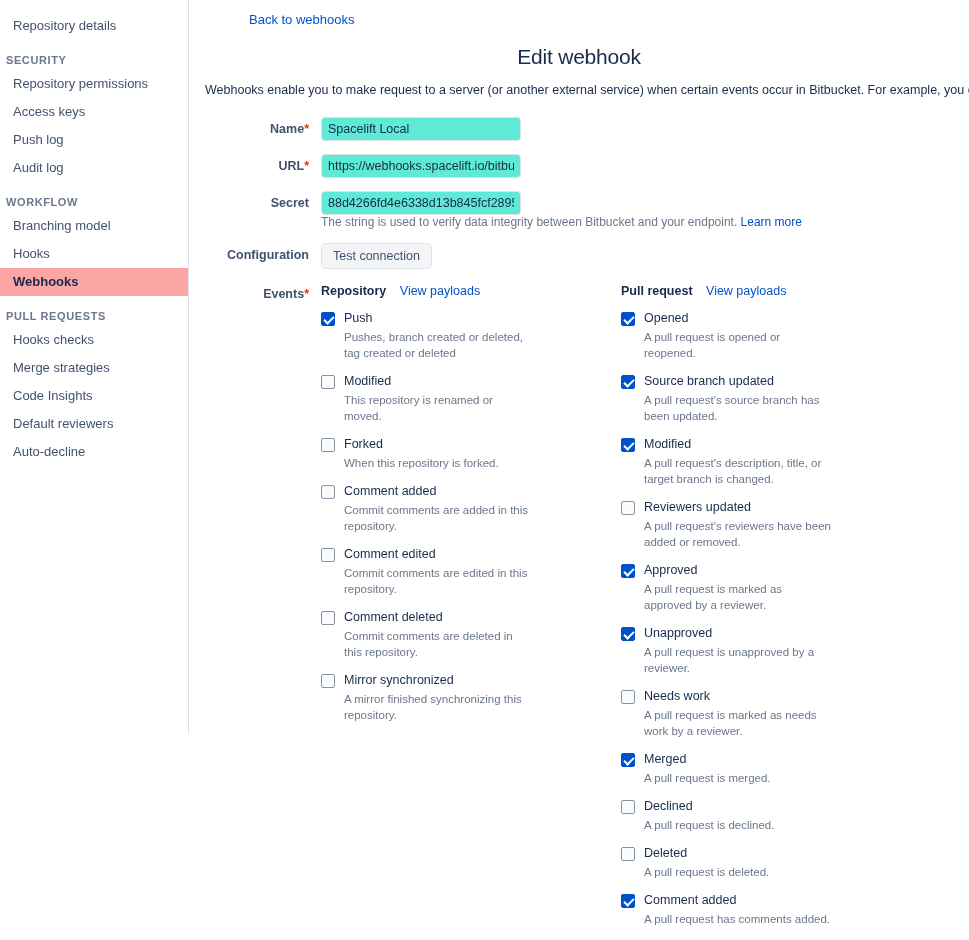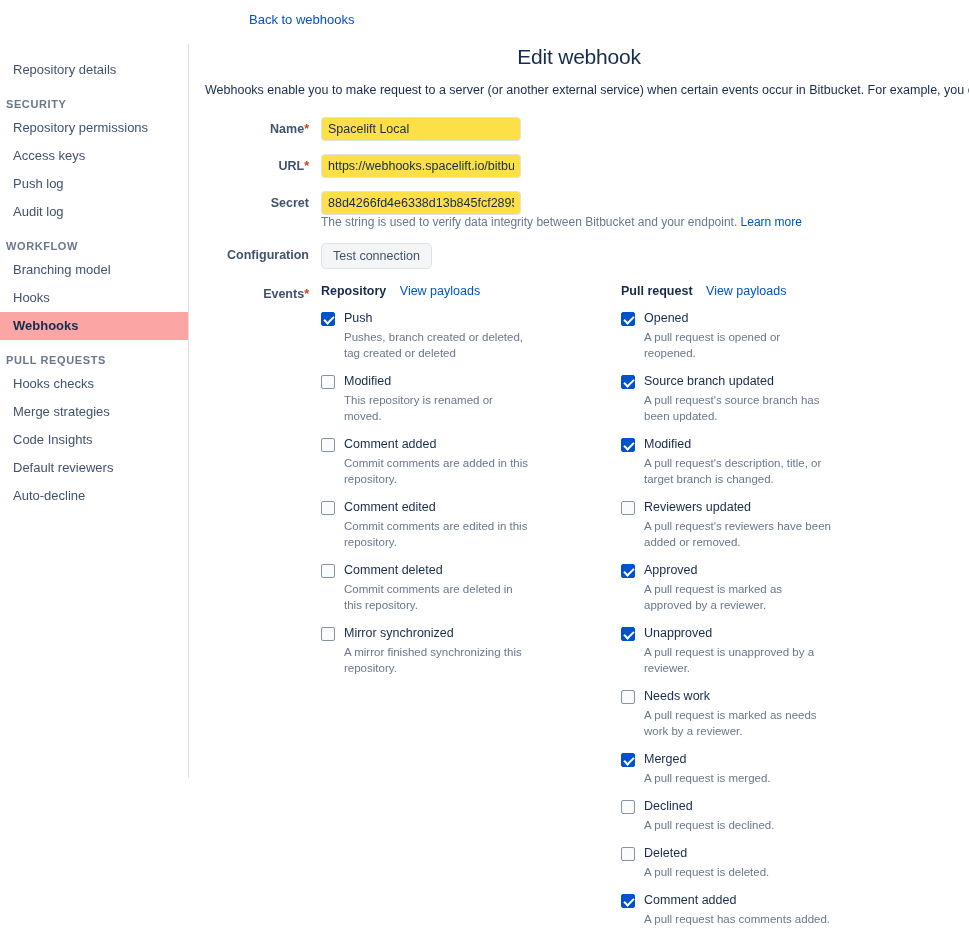--- a/index.html
+++ b/index.html
@@ -15,21 +15,20 @@
   .page { display: flex; width: 969px; height: 940px; }
 
   
   .sidebar {
     width: 189px;
     min-width: 189px;
     height: 734px;
     background: #ffffff;
     border-right: 1px solid #DFE1E6;
     padding-top: 12px;
-    margin-top: 44px;
   }
   .side-link {
     display: block;
     padding: 6px 12px 6px 13px;
     font-size: 13px;
     color: #42526E;
     line-height: 16px;
     text-decoration: none;
     cursor: pointer;
   }
@@ -94,21 +93,21 @@
     font-weight: bold;
     color: #42526E;
   }
   .req { color: #DE350B; font-weight: bold; }
   .text-input {
     width: 200px;
     height: 24px;
     padding: 3px 6px;
     border: 1px solid #DFE1E6;
     border-radius: 4px;
-    background: #fde047;
+    background: #5eead4;
     font-family: "Liberation Sans", sans-serif;
     font-size: 12.5px;
     color: #172B4D;
     outline: none;
   }
   .help-text {
     font-size: 12px;
     color: #6B778C;
     line-height: 15px;
   }
@@ -272,20 +271,27 @@
           </div>
 
           <div class="evt">
             <div class="evt-top">
               <div class="cb"></div>
               <div class="evt-label">Modified</div>
             </div>
             <div class="evt-desc">This repository is renamed or moved.</div>
           </div>
 
+          <div class="evt">
+            <div class="evt-top">
+              <div class="cb"></div>
+              <div class="evt-label">Forked</div>
+            </div>
+            <div class="evt-desc">When this repository is forked.</div>
+          </div>
 
           <div class="evt">
             <div class="evt-top">
               <div class="cb"></div>
               <div class="evt-label">Comment added</div>
             </div>
             <div class="evt-desc">Commit comments are added in this repository.</div>
           </div>
 
           <div class="evt">

